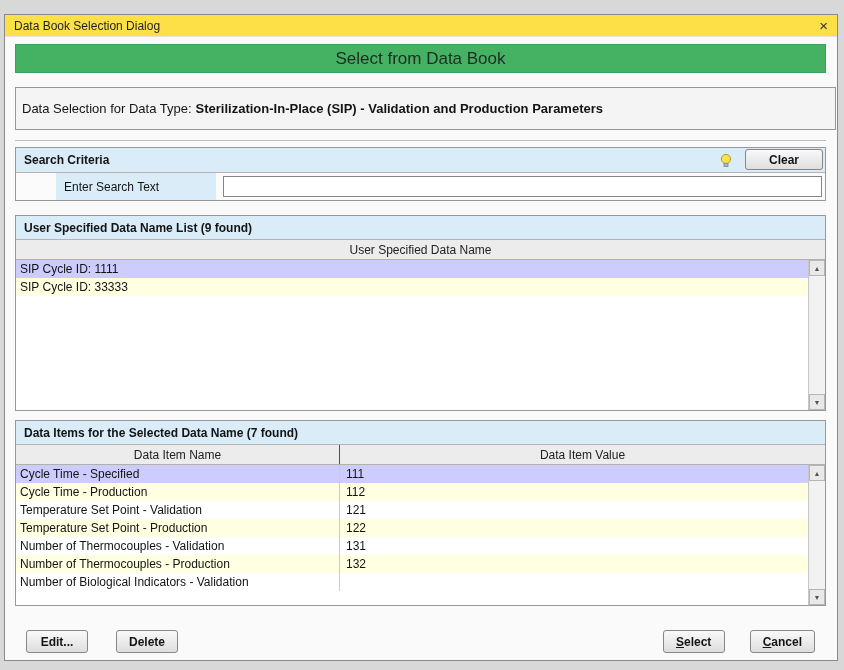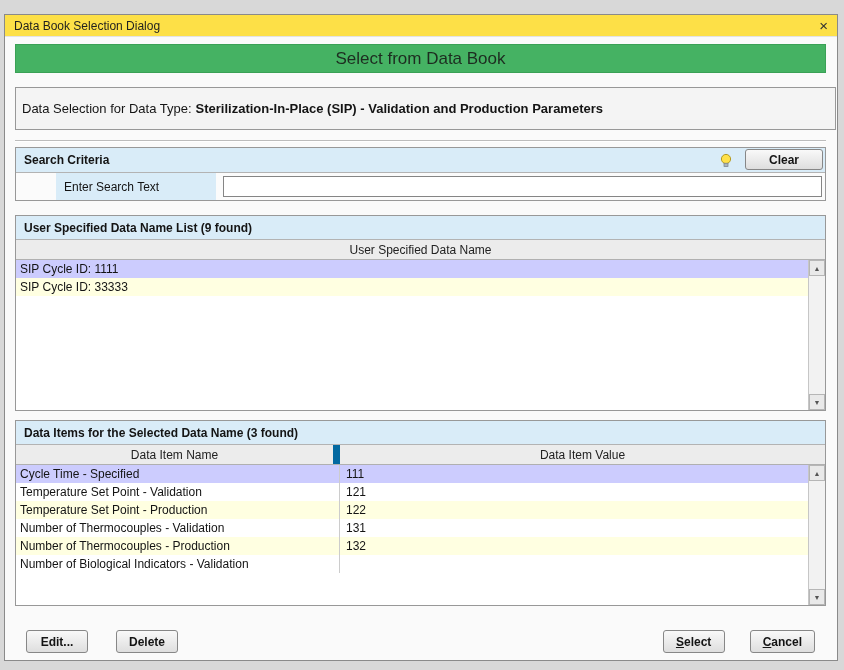--- a/index.html
+++ b/index.html
@@ -36,21 +36,21 @@
   .search-row { height:27px; display:flex; align-items:stretch; background:#fbfbfb;padding-left:40px; }
   .search-label { width:160px; background:#d9ecf8; display:flex; align-items:center; padding-left:8px; font-size:12px; color:#141414; }
   .search-input { flex:1; margin:3px 3px 3px 7px; border:1px solid #858585; font-size:12px; padding:0 4px; font-family:inherit; background:#fff; }
 
   .list-panel  { top:177px; height:196px; }
   .items-panel { top:382px; height:186px; }
 
   .col-header { height:20px; background:#ececec; border-bottom:1px solid #b0b0b0; display:flex; }
   .col-header .cell { display:flex; align-items:center; justify-content:center; font-size:12px; color:#222; }
   .col-header .full { flex:1; }
-  .col-header .c1h { width:324px; border-right:7px solid #0369a1; }
+  .col-header .c1h { width:324px; border-right:1px solid #0369a1; }
   .col-header .c2h { flex:1; }
 
   .body-wrap { flex:1; display:flex; overflow:hidden; }
   .rows { flex:1; }
 
   .row { height:18px; display:flex; align-items:center; padding:0 4px; font-size:12px; color:#141414; }
   .irow { height:18px; display:flex; font-size:12px; color:#141414; }
   .irow .c1 { width:324px; border-right:1px solid #cccccc; display:flex; align-items:center; padding:0 4px; }
   .irow .c2 { flex:1; display:flex; align-items:center; padding:0 6px; }
 
@@ -124,30 +124,34 @@
           </div>
           <div class="scrollbar">
             <div class="sb-btn">▲</div>
             <div class="sb-track"></div>
             <div class="sb-btn">▼</div>
           </div>
         </div>
       </div>
 
       <div class="panel items-panel">
-        <div class="panel-header">Data Items for the Selected Data Name (3 found)</div>
+        <div class="panel-header">Data Items for the Selected Data Name (7 found)</div>
         <div class="col-header">
           <div class="cell c1h">Data Item Name</div>
           <div class="cell c2h">Data Item Value</div>
         </div>
         <div class="body-wrap">
           <div class="rows">
             <div class="irow sel">
               <div class="c1">Cycle Time - Specified</div>
               <div class="c2">111</div>
+            </div>
+            <div class="irow odd">
+              <div class="c1">Cycle Time - Production</div>
+              <div class="c2">112</div>
             </div>
             <div class="irow even">
               <div class="c1">Temperature Set Point - Validation</div>
               <div class="c2">121</div>
             </div>
             <div class="irow odd">
               <div class="c1">Temperature Set Point - Production</div>
               <div class="c2">122</div>
             </div>
             <div class="irow even">

